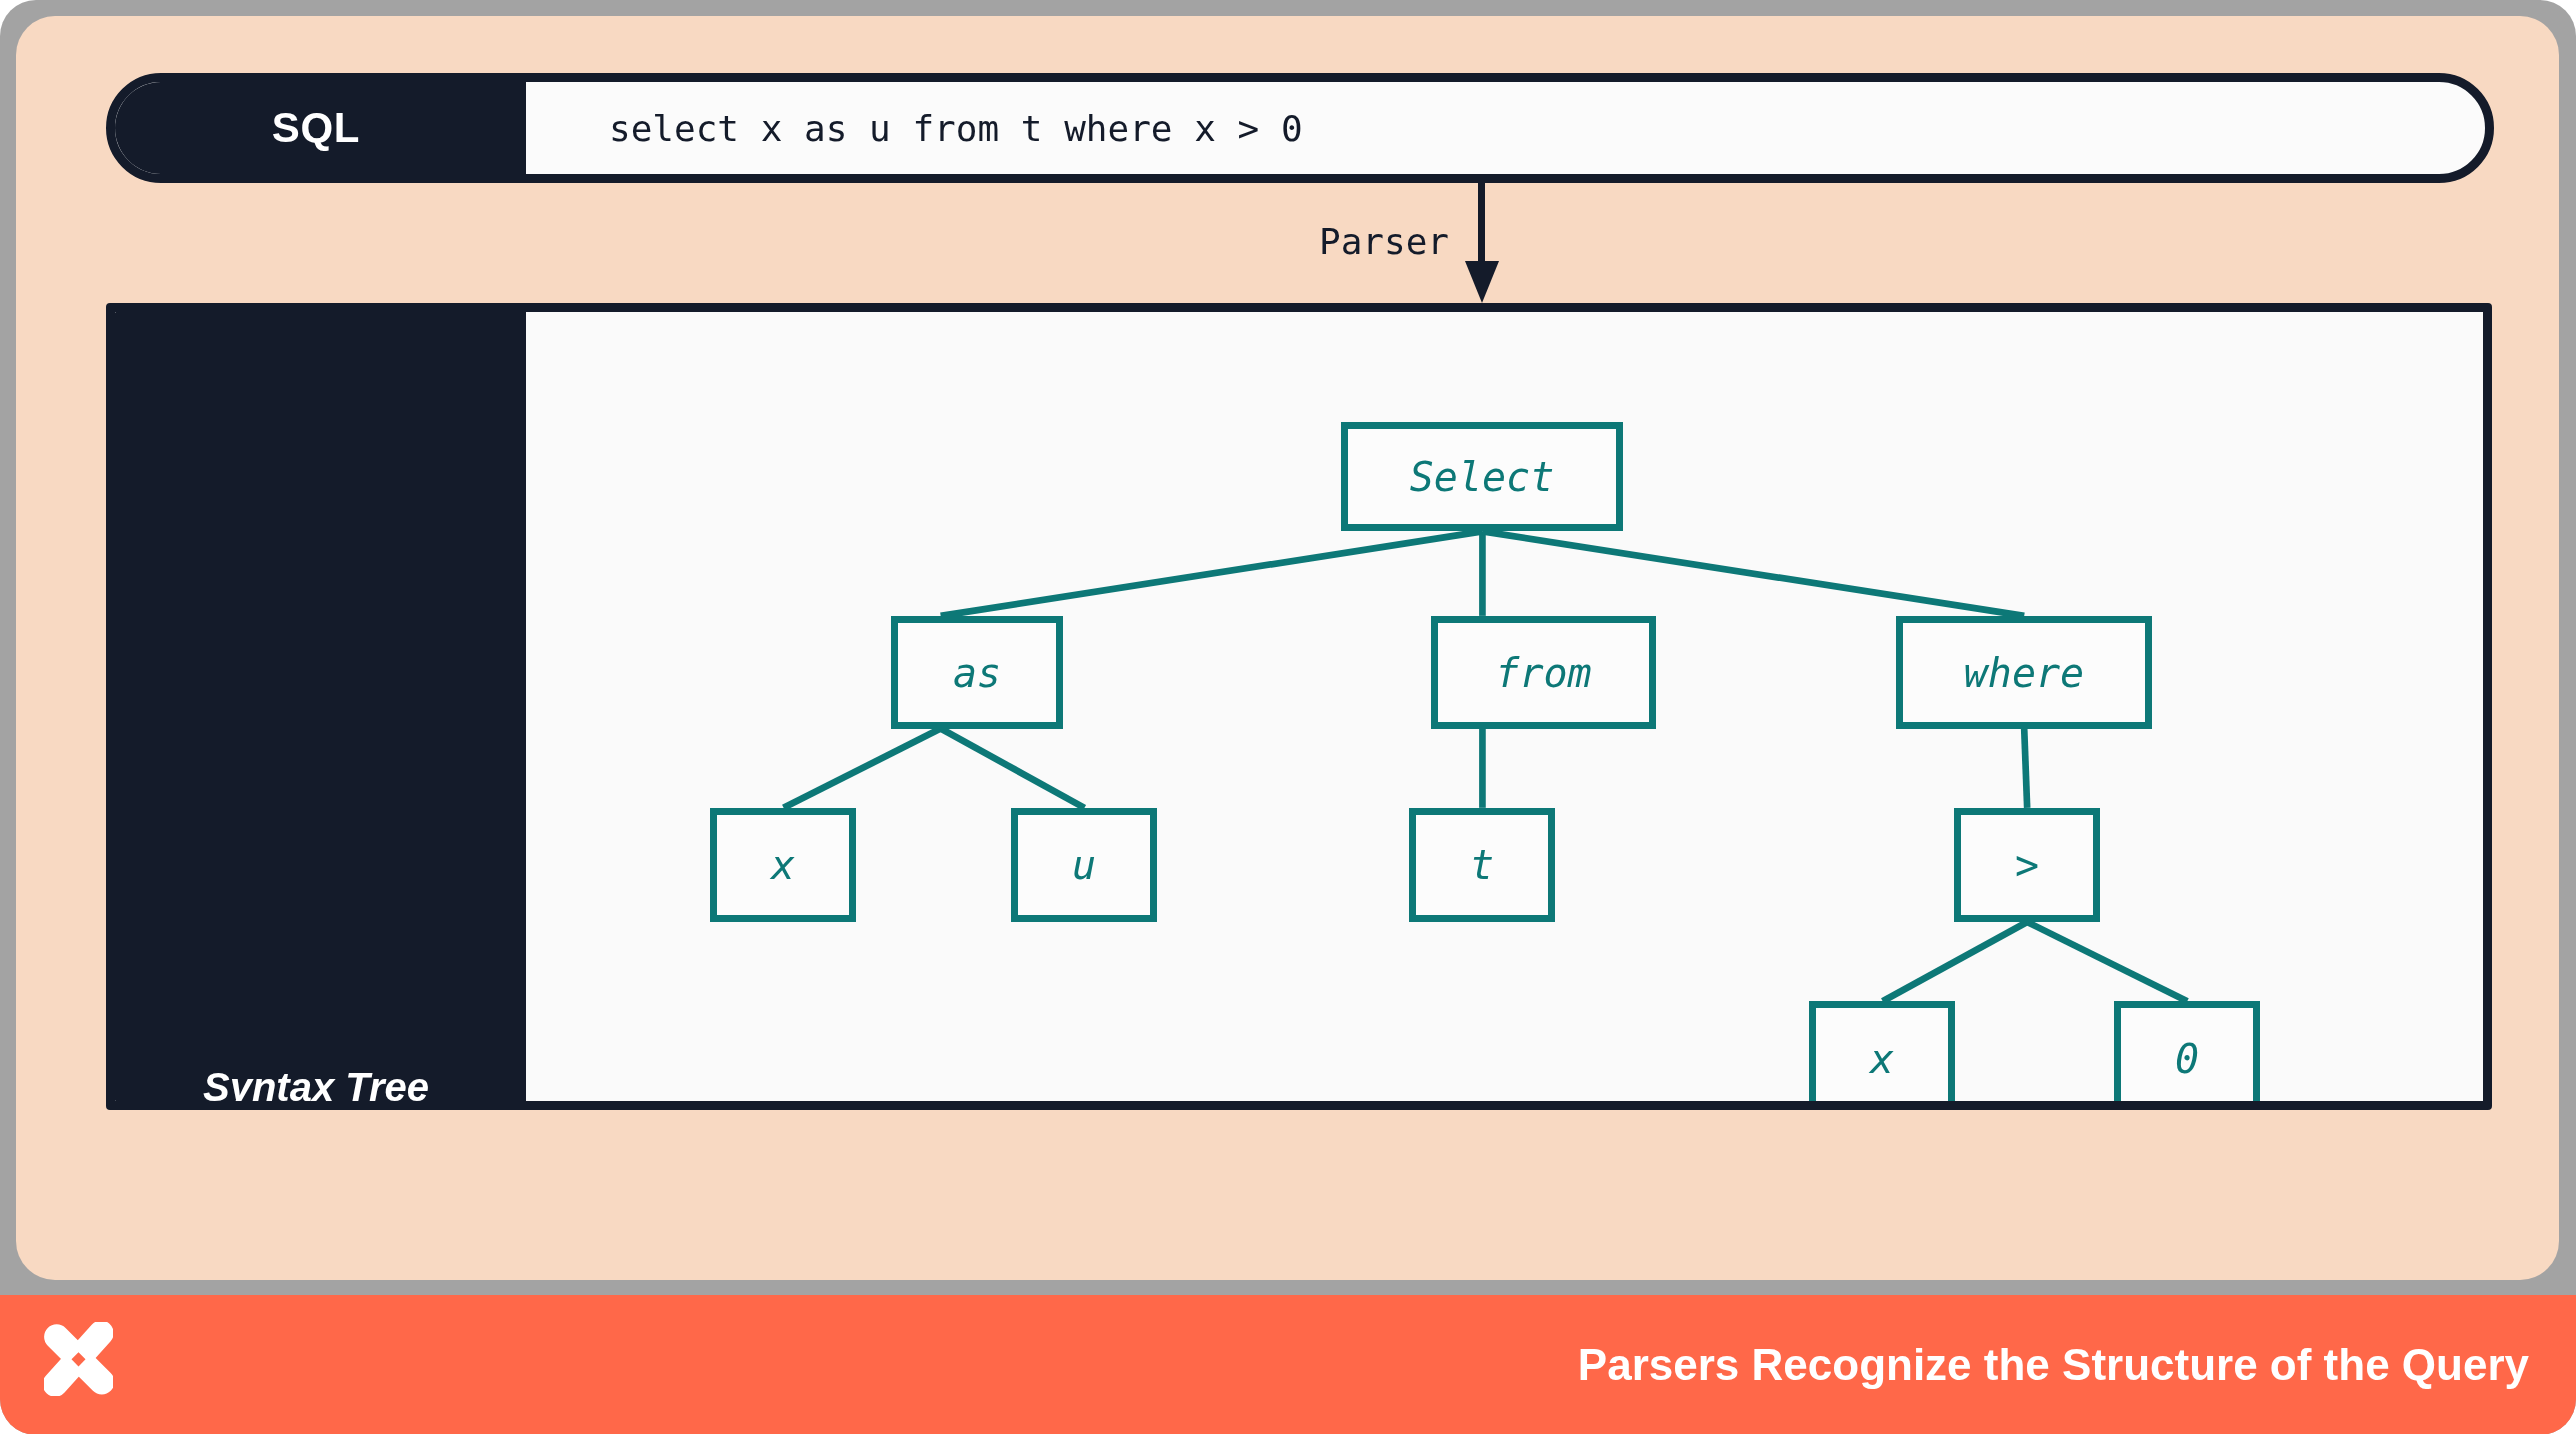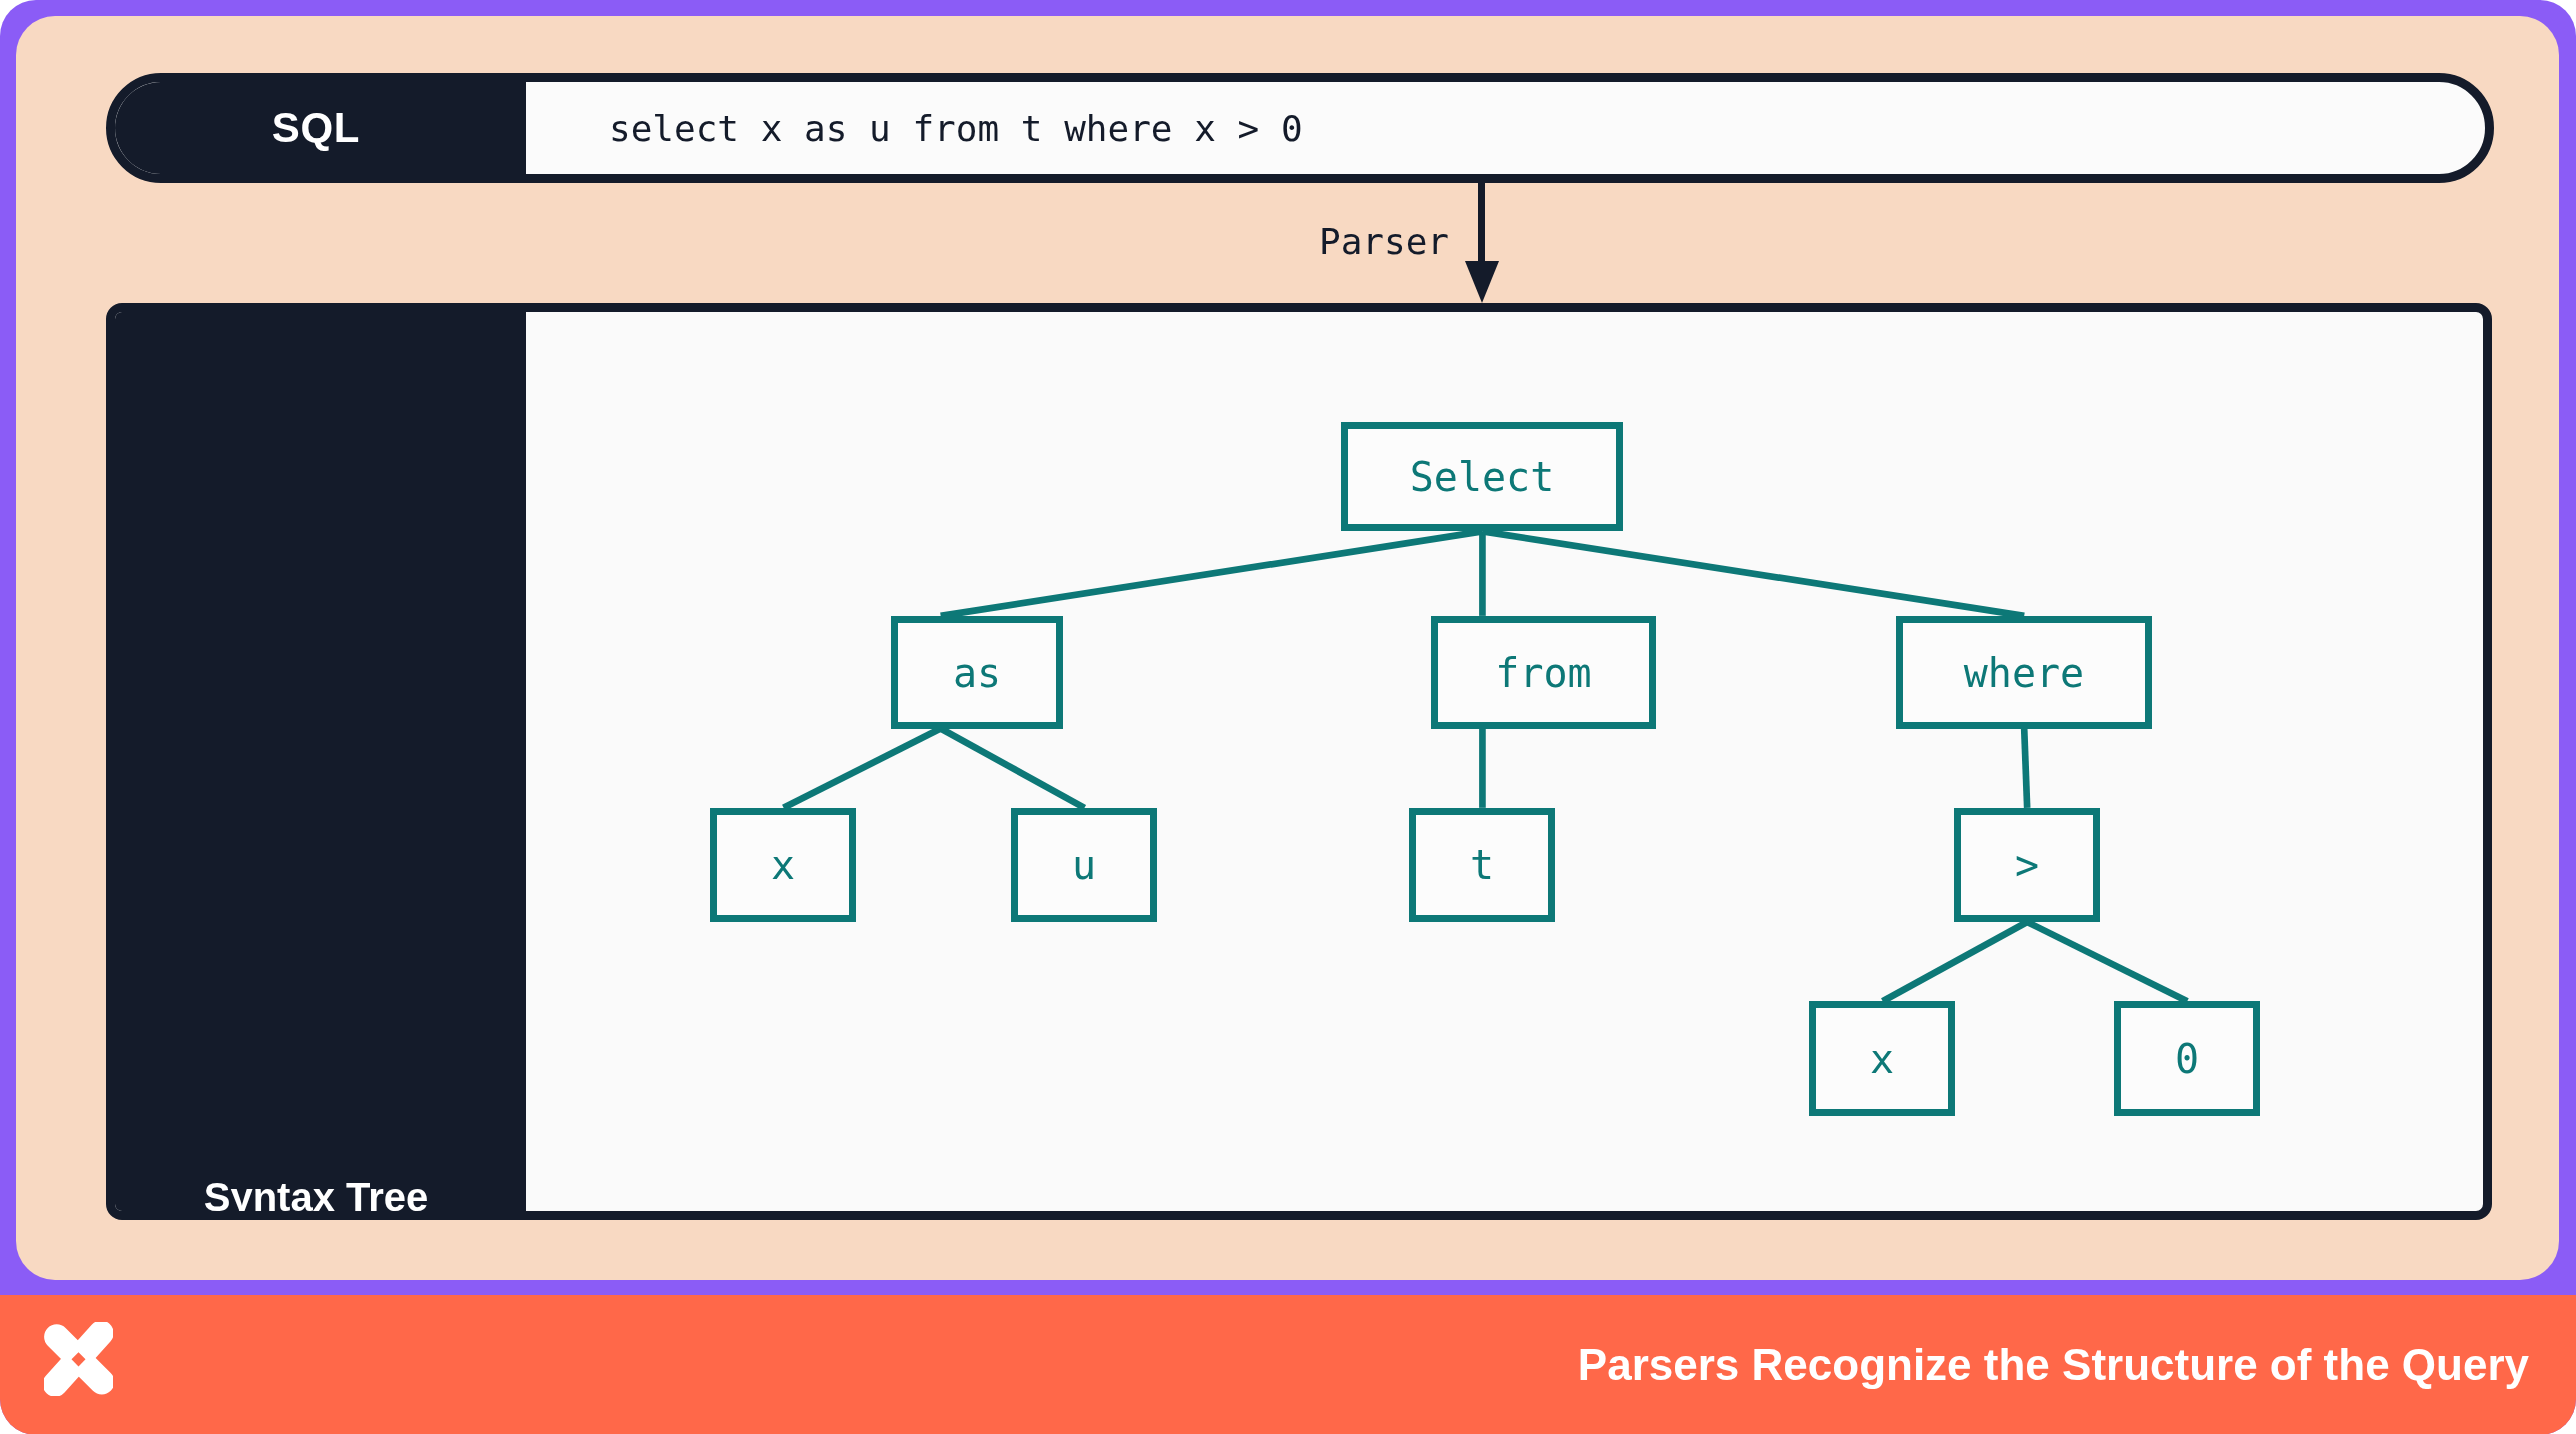--- a/index.html
+++ b/index.html
@@ -1,19 +1,19 @@
 <!DOCTYPE html>
 <html style="font-size:12px"><head>
 <meta charset="utf-8">
 <style>
   html,body{margin:0;padding:0;background:#ffffff;}
   .canvas{
     position:relative;
     width:2576px;height:1435px;
-    background:#8b5cf6;
+    background:#a3a3a3;
     border-radius:36px;
     overflow:hidden;
     font-family:"Liberation Sans", sans-serif;
   }
   .peach{
     position:absolute;left:16.3px;top:16.3px;width:2543px;height:1264px;
     background:#f8d9c2;border-radius:39px;
   }
   
   .sql-pill{
@@ -39,23 +39,23 @@
     font-family:"DejaVu Sans Mono", monospace;font-size:36px;color:#141b2a;
   }
   .arrow-line{position:absolute;left:1478px;top:182px;width:6.7px;height:83px;background:#141b2a;}
   .arrow-head{
     position:absolute;left:1465px;top:261px;width:0;height:0;
     border-left:17px solid transparent;border-right:17px solid transparent;
     border-top:42px solid #141b2a;
   }
   
   .tree-box{
-    position:absolute;left:106px;top:303px;width:2386px;height:917px;
-    box-sizing:border-box;border:9px solid #141b2a;border-radius:16px;
-    background:#fafafa;overflow:hidden;
+    position:absolute;left:106px;top:303px;width:2386px;height:807px;
+    box-sizing:border-box;border:9px solid #141b2a;border-radius:4px;
+    background:#fafafa;overflow:hidden;font-style:italic;
   }
   .tree-badge{
     position:absolute;left:-9px;top:-9px;width:420px;height:calc(100% + 18px);
     background:#141b2a;border-radius:32px 0 0 32px;
     display:flex;align-items:flex-end;justify-content:center;
   }
   .tree-badge span{color:#ffffff;font-size:40px;font-weight:bold;}
   .edges{position:absolute;left:0;top:0;width:2368px;height:899px;}
   .edges line{stroke:#0d7877;stroke-width:9;}
   .node{

